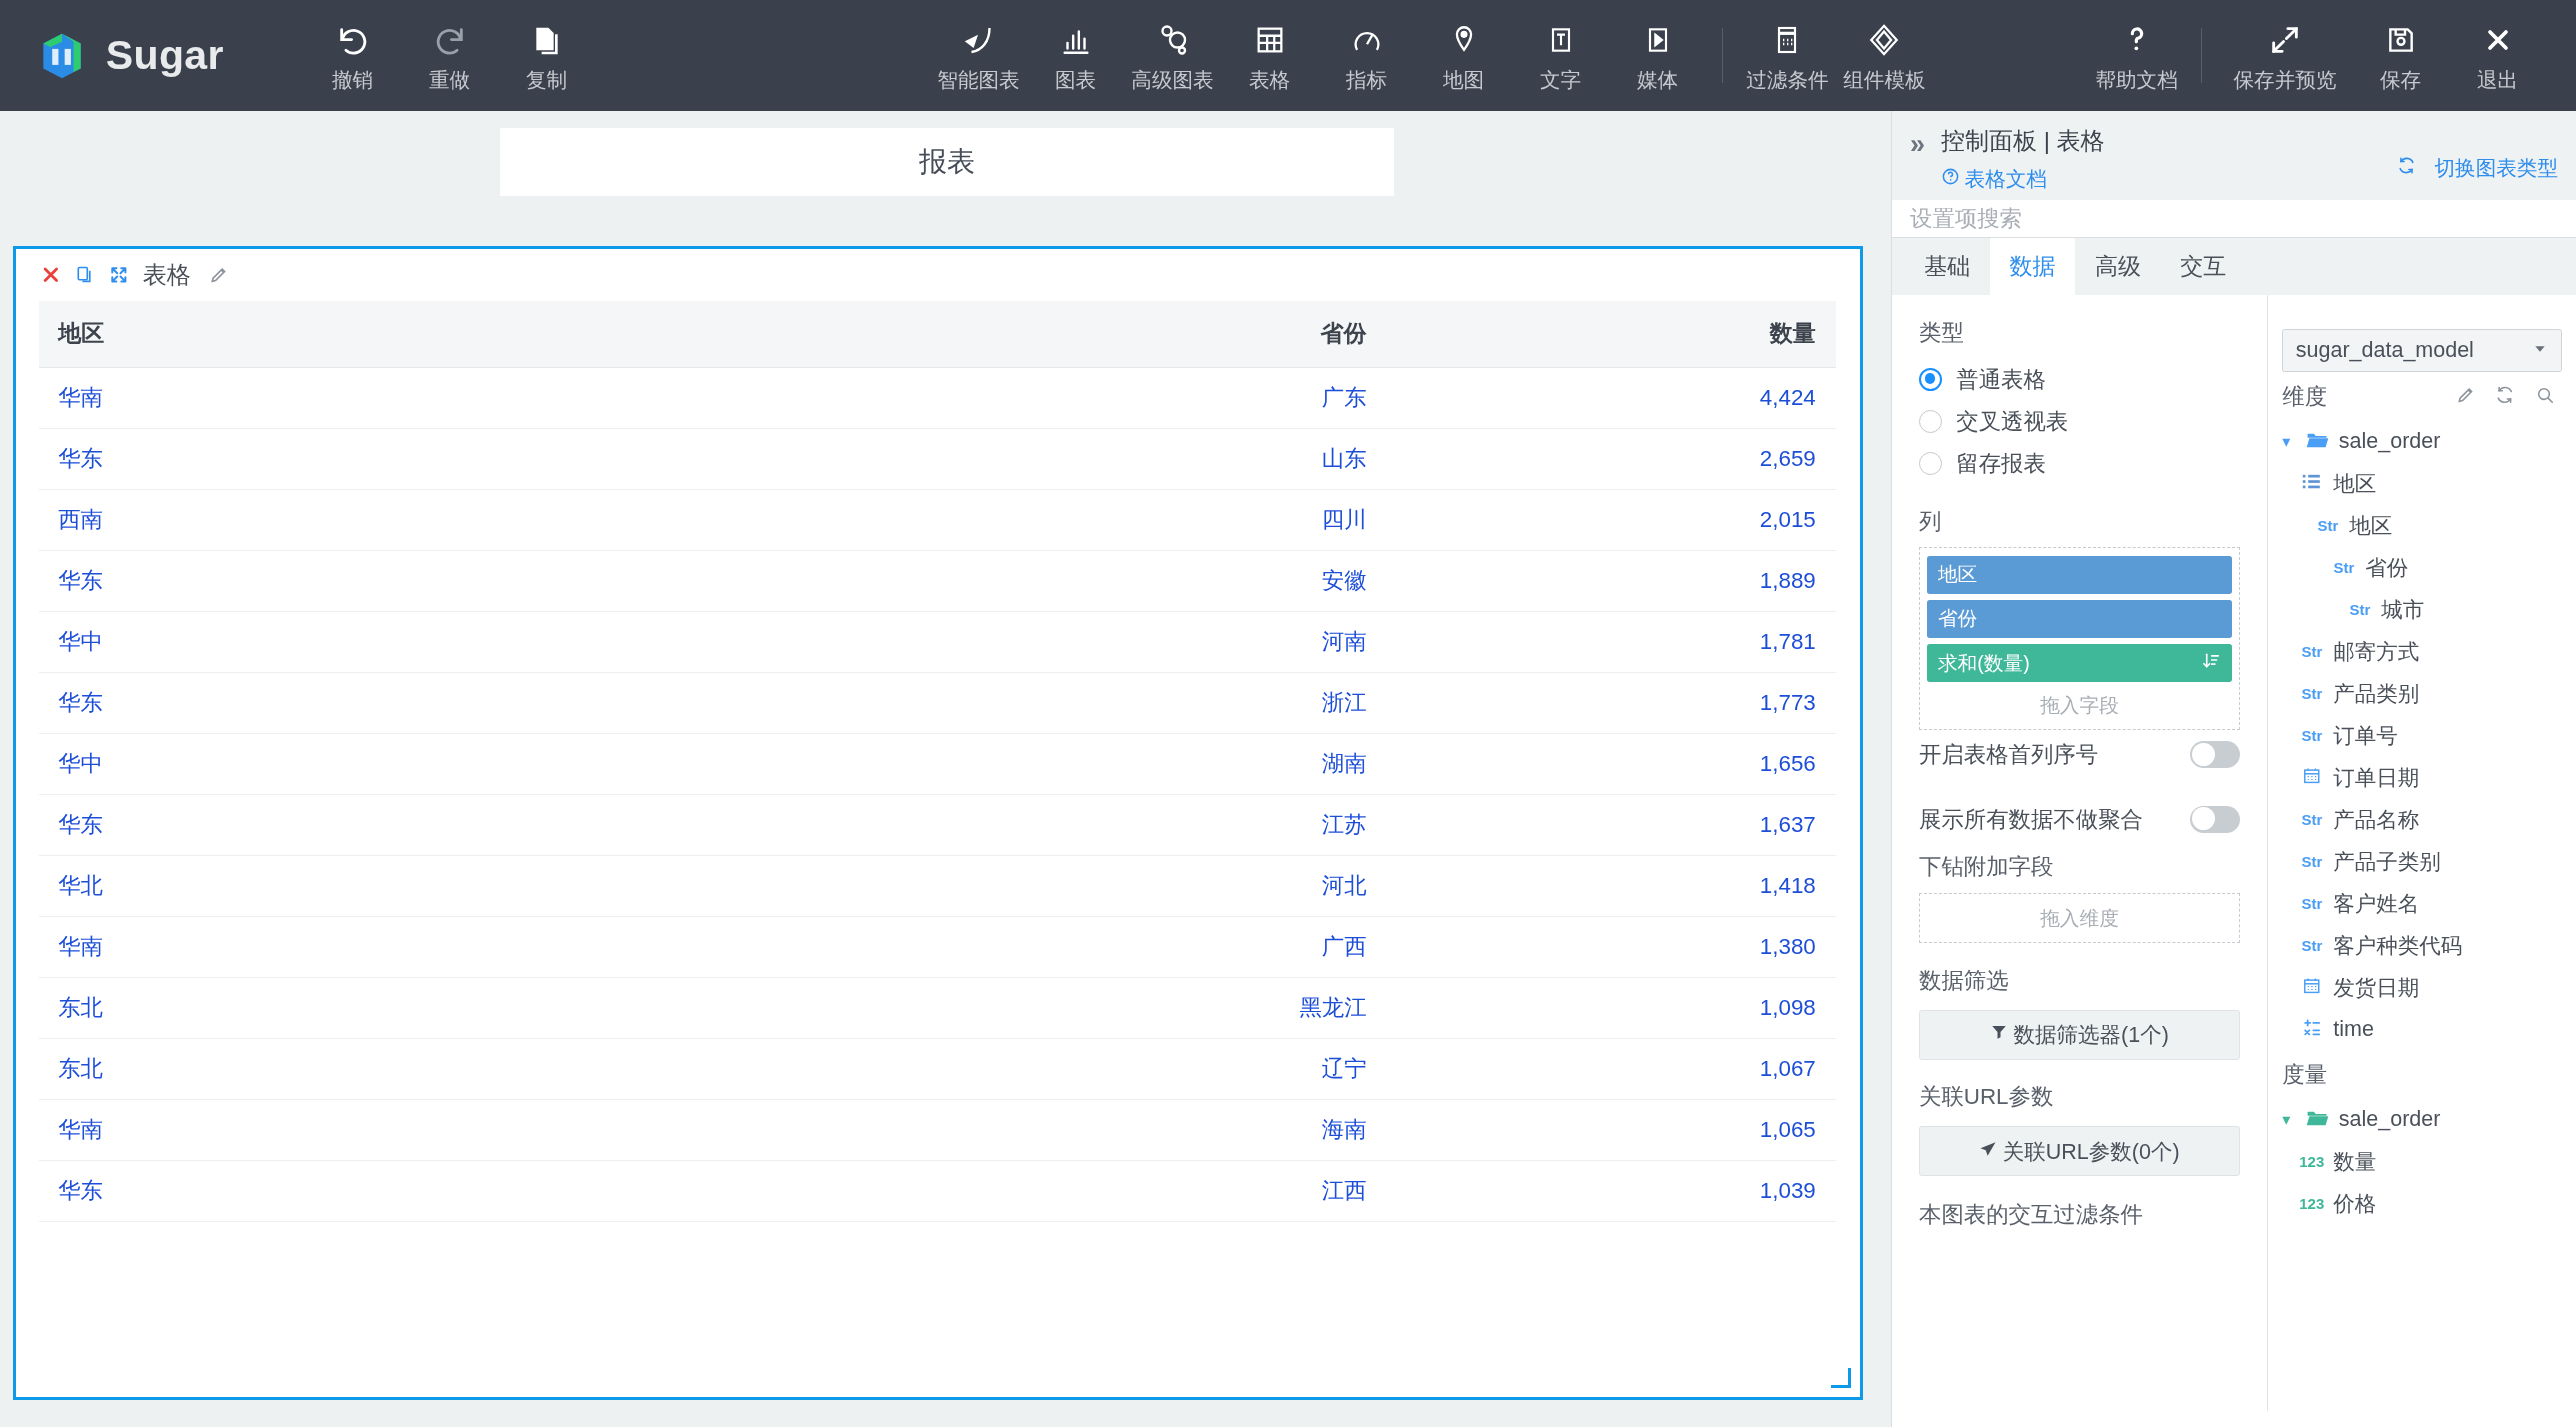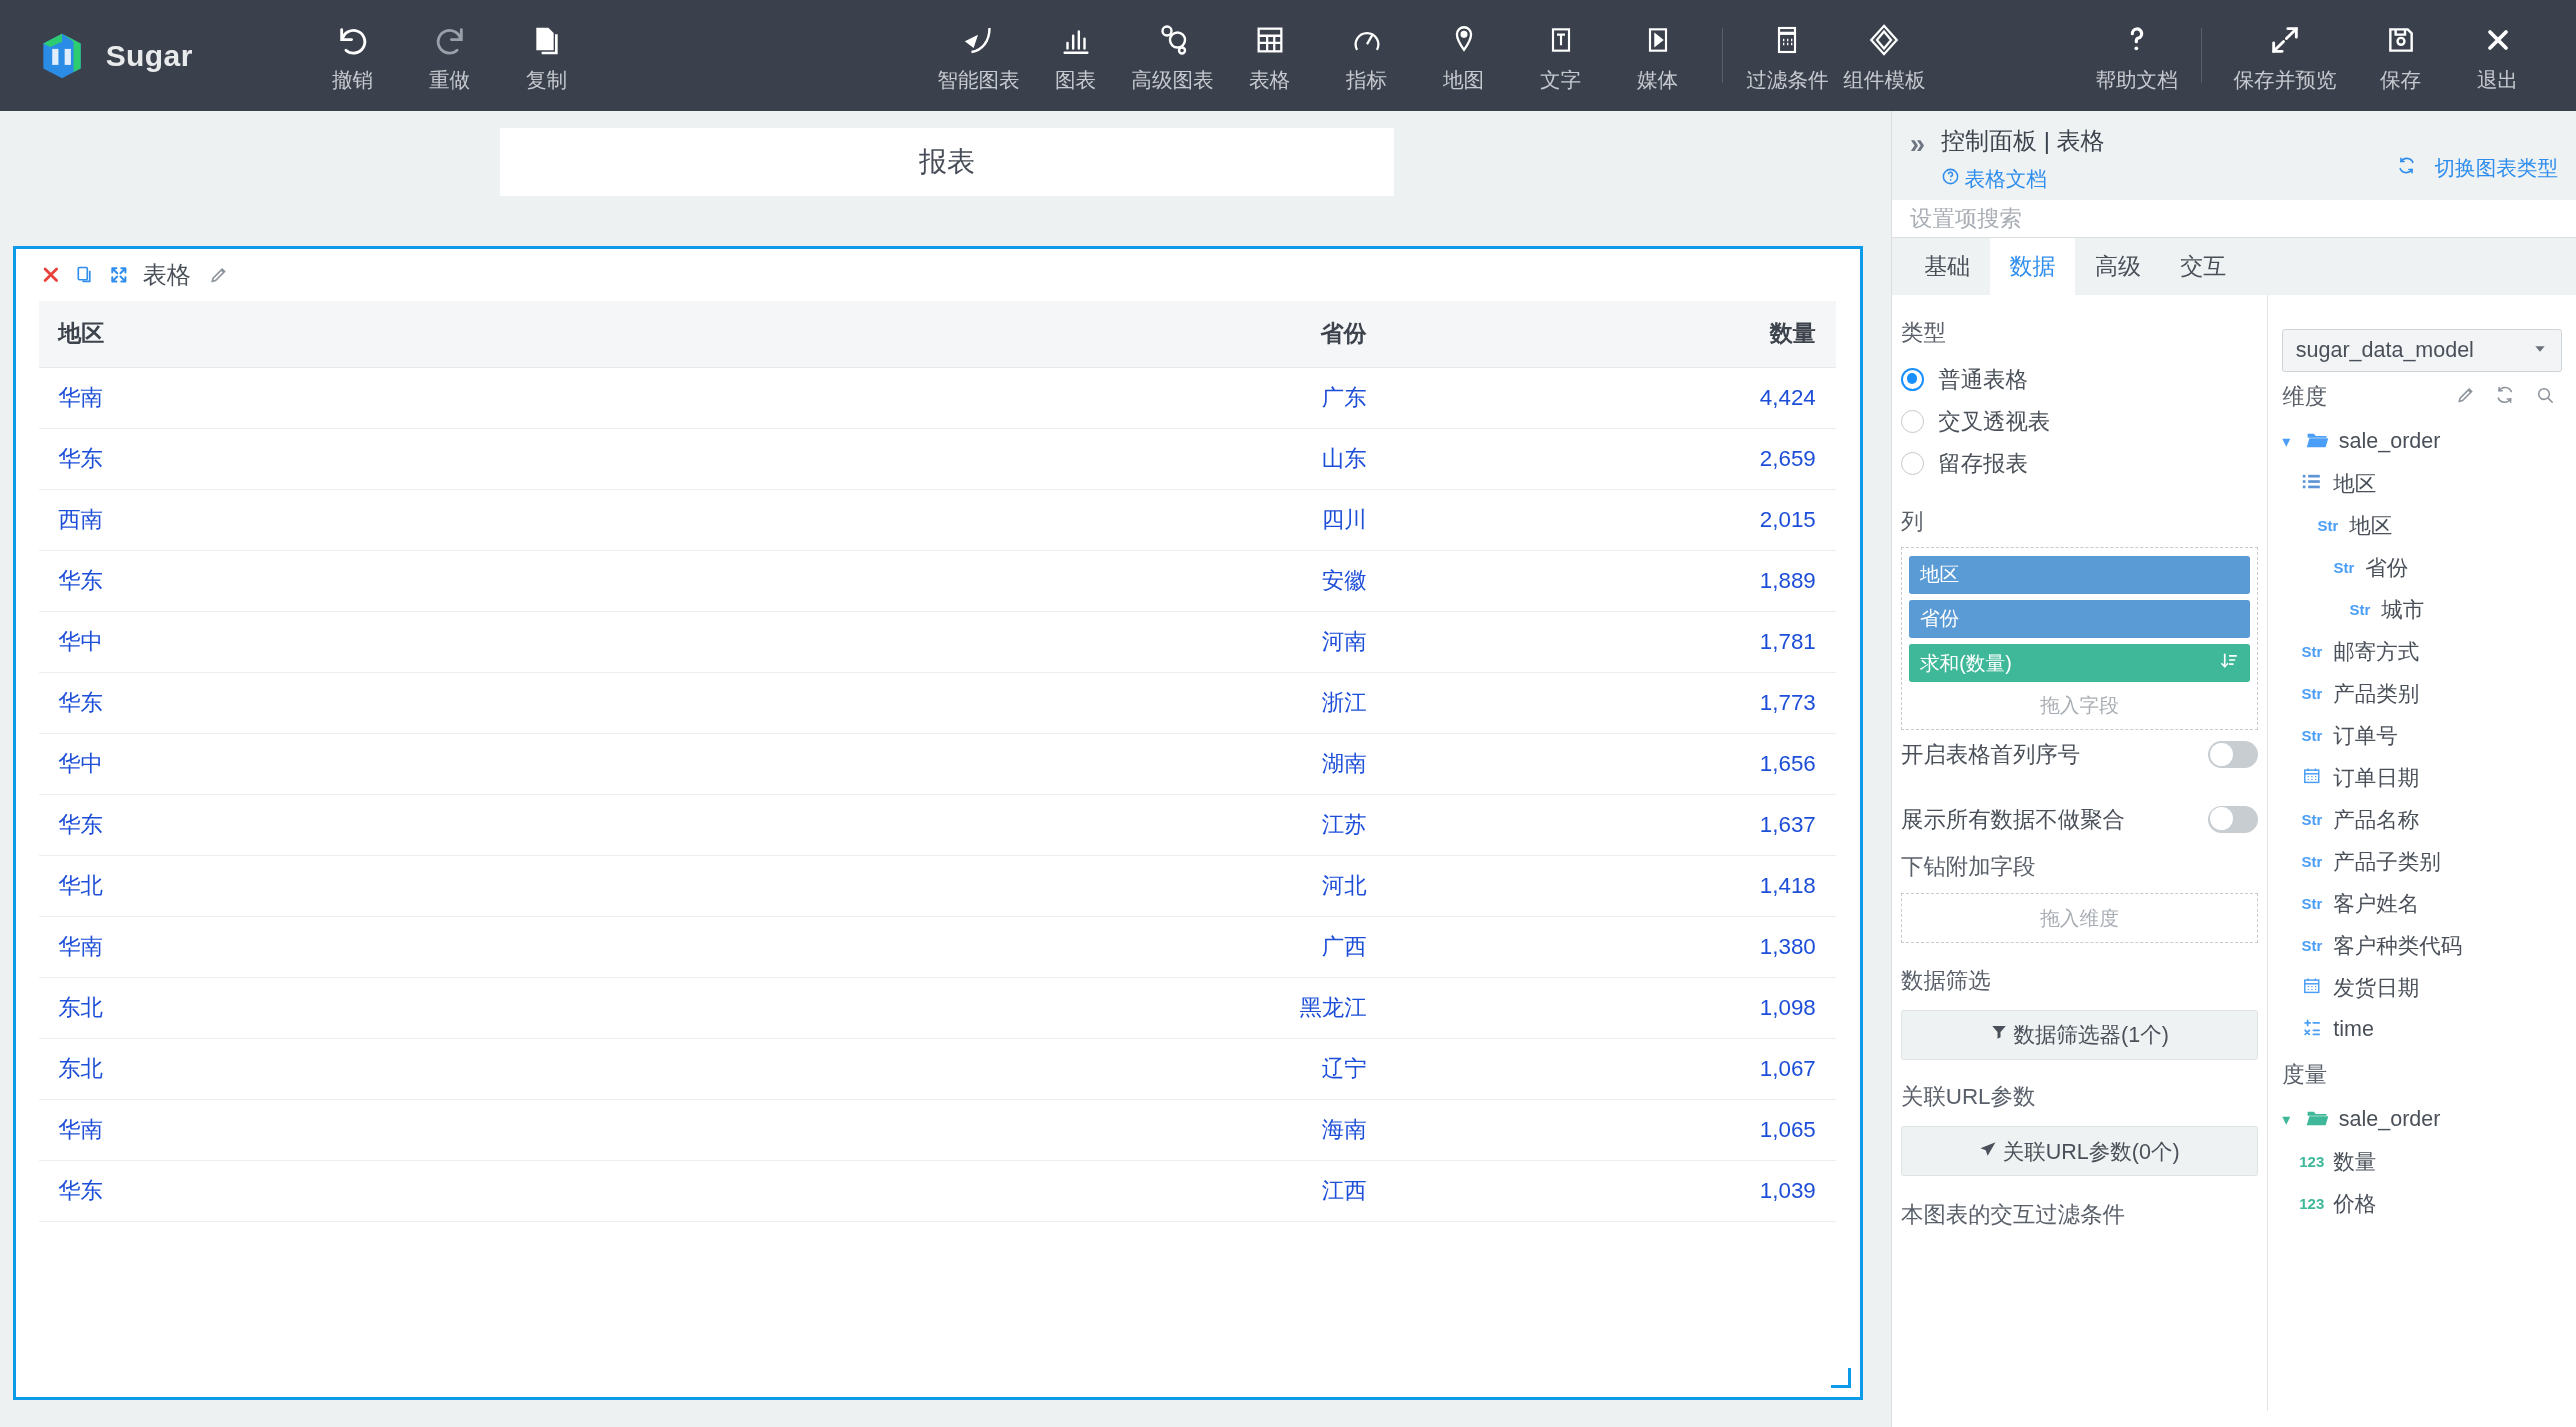--- a/index.html
+++ b/index.html
@@ -10,21 +10,21 @@
     overflow: hidden;
   }
 
   
   #topbar {
     position: absolute; left: 0; top: 0; width: 2576px; height: 111px;
     background: #3b414c; display: flex; align-items: center;
   }
   .brand { display: flex; align-items: center; padding-left: 38px; width: 304px; }
   .brand-logo { width: 48px; height: 50px; position: relative; }
-  .brand-name { color: #e8eaec; font-size: 30px; font-weight: bold; margin-left: 19.7px; letter-spacing: 0.4px; }
+  .brand-name { color: #e8eaec; font-size: 41px; font-weight: bold; margin-left: 19.7px; letter-spacing: 0.4px; }
 
   .tb-group { display: flex; align-items: center; }
   .tb-item {
     display: flex; flex-direction: column; align-items: center; justify-content: center;
     width: 97px; height: 111px; cursor: pointer;
   }
   .tb-item .ic { height: 41px; display:flex; align-items:flex-end; justify-content:center; }
   .tb-item .lbl { color: #c6cad0; font-size: 20.6px; margin-top: 7.2px; white-space: nowrap; }
   .tb-item svg { display: block; }
   .tb-sep { width: 0.9px; height: 55px; background: #585f6b; margin: 0 16px; }
@@ -101,21 +101,21 @@
 
   #rp-tabs { height: 57px; background: #eef2f3; display: flex; align-items: stretch; padding-left: 12.5px; }
   .rp-tab {
     padding: 0 19.7px; display: flex; align-items: center; justify-content: center;
     font-size: 23px; color: #4a5059; cursor: pointer;
   }
   .rp-tab.active { background: #fff; color: #2f8ded; }
 
   #rp-body { display: flex; height: calc(1317px - 89px - 55px - 57px); }
   #rp-settings {
-    width: 376px; border-right: 0.9px solid #e2e5e8; padding: 0 9px;
+    width: 376px; border-right: 0.9px solid #e2e5e8; padding: 0 27px;
     overflow: hidden;
   }
   #rp-fields { flex: 1; padding: 0 14.3px; overflow: hidden; margin-top: 16px; }
 
   .sec-label { font-size: 22.4px; color: #5a606a; margin-top: 21.5px; margin-bottom: 10.7px; }
   .radio-row { display: flex; align-items: center; height: 42px; cursor: pointer; }
   .radio {
     width: 23px; height: 23px; border-radius: 50%; border: 1.8px solid #c4c9ce;
     display: inline-block; margin-right: 14.3px; position: relative; background:#fff;
   }

